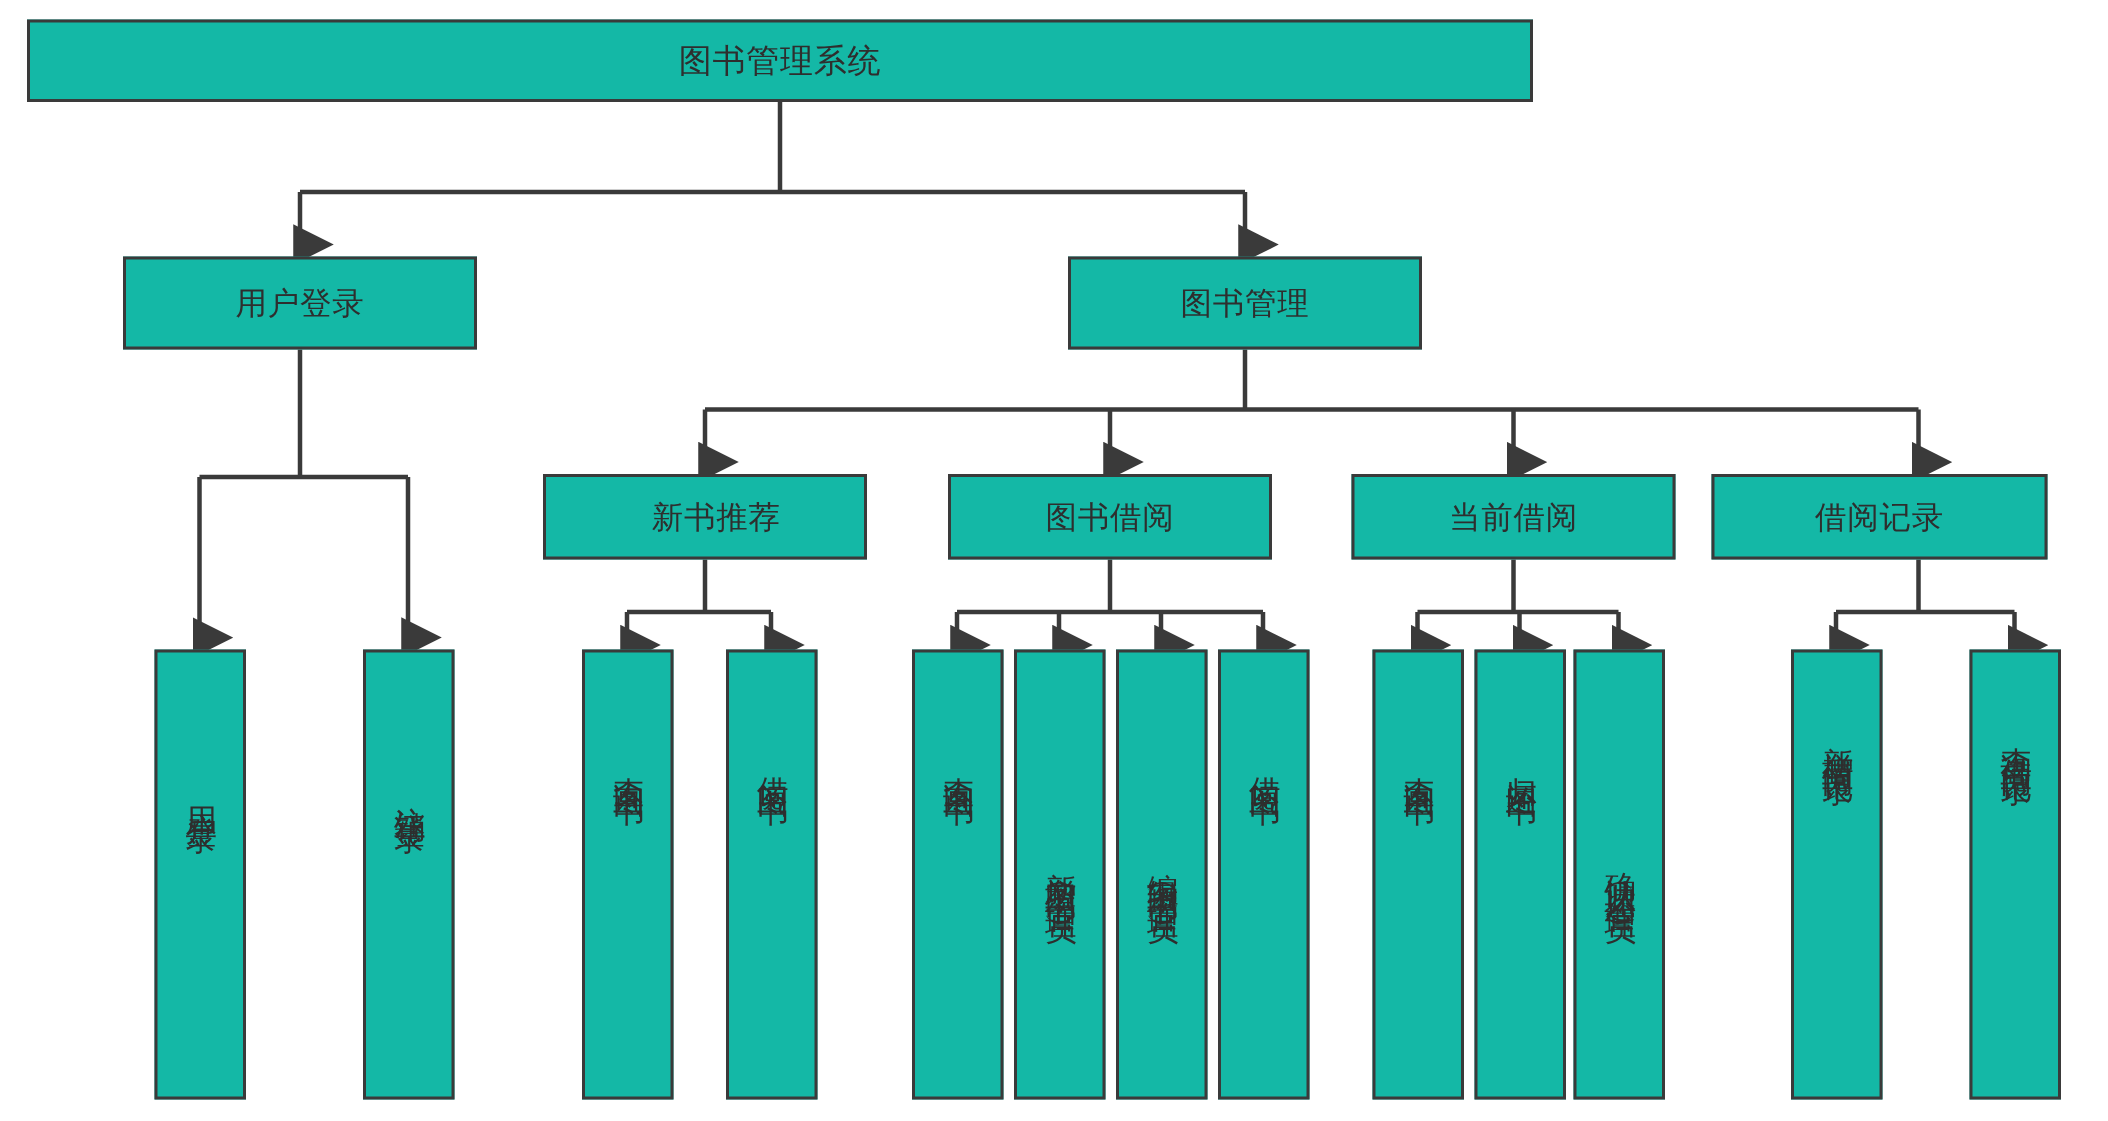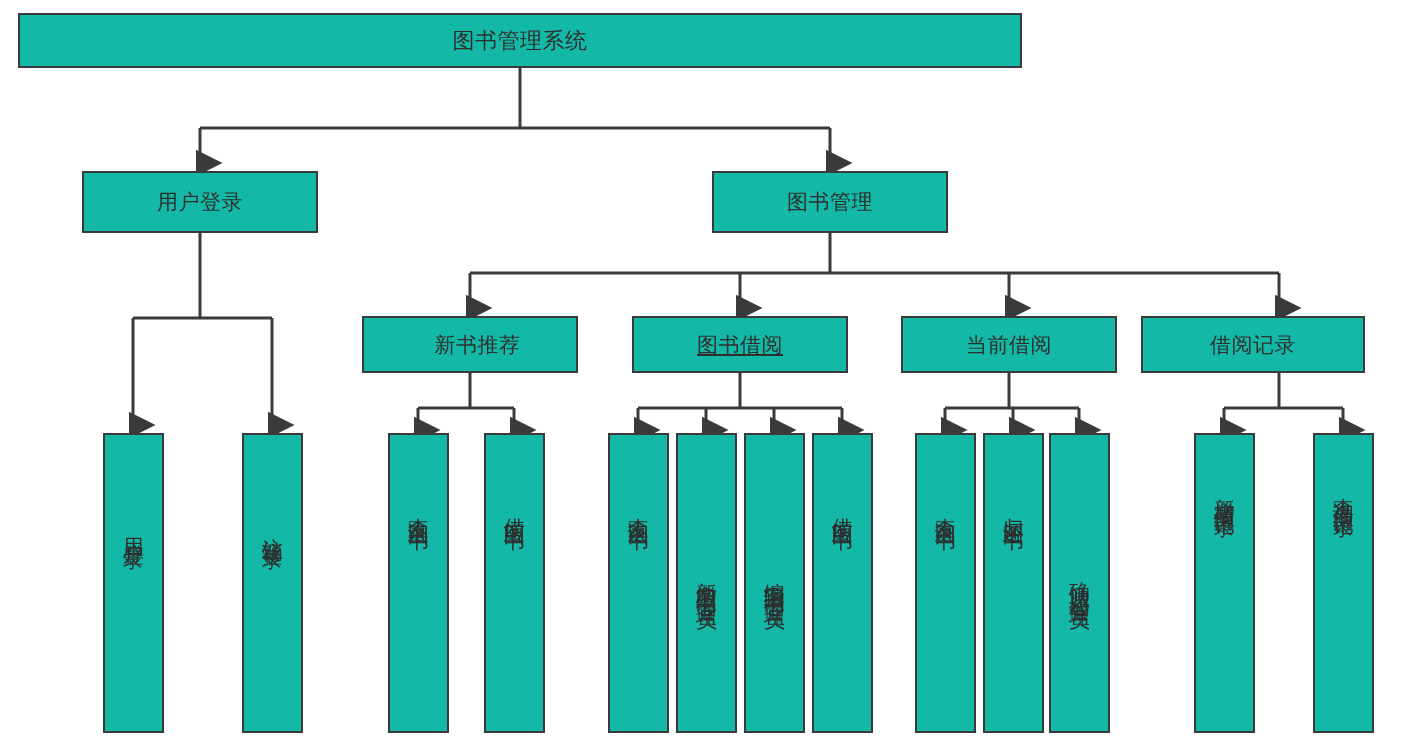--- a/index.html
+++ b/index.html
@@ -95,21 +95,21 @@
       <path d="M1343,408 L1343,430" marker-end="url(#arrow)"></path>
     </g>
   </svg>
 
   <div class="node root" style="left:18px;top:13px;width:1004px;height:55px;">图书管理系统</div>
 
   <div class="node h" style="left:82px;top:171px;width:236px;height:62px;">用户登录</div>
   <div class="node h" style="left:712px;top:171px;width:236px;height:62px;font-family:Liberation Serif, serif;">图书管理</div>
 
   <div class="node h" style="left:362px;top:316px;width:216px;height:57px;padding-left:15px;">新书推荐</div>
-  <div class="node h" style="left:632px;top:316px;width:216px;height:57px;text-decoration:underline;">图书借阅</div>
+  <div class="node h" style="left:632px;top:316px;width:216px;height:57px;">图书借阅</div>
   <div class="node h" style="left:901px;top:316px;width:216px;height:57px;">当前借阅</div>
   <div class="node h" style="left:1141px;top:316px;width:224px;height:57px;">借阅记录</div>
 
   <div class="node v" style="left:103px;top:433px;width:61px;height:300px;padding-top:86px;">用户登录</div>
   <div class="node v" style="left:242px;top:433px;width:61px;height:300px;padding-top:86px;">注销登录</div>
 
   <div class="node v" style="left:388px;top:433px;width:61px;height:300px;padding-top:66px;">查询图书</div>
   <div class="node v" style="left:484px;top:433px;width:61px;height:300px;padding-top:66px;">借阅图书</div>
 
   <div class="node v" style="left:608px;top:433px;width:61px;height:300px;padding-top:66px;">查询图书</div>

